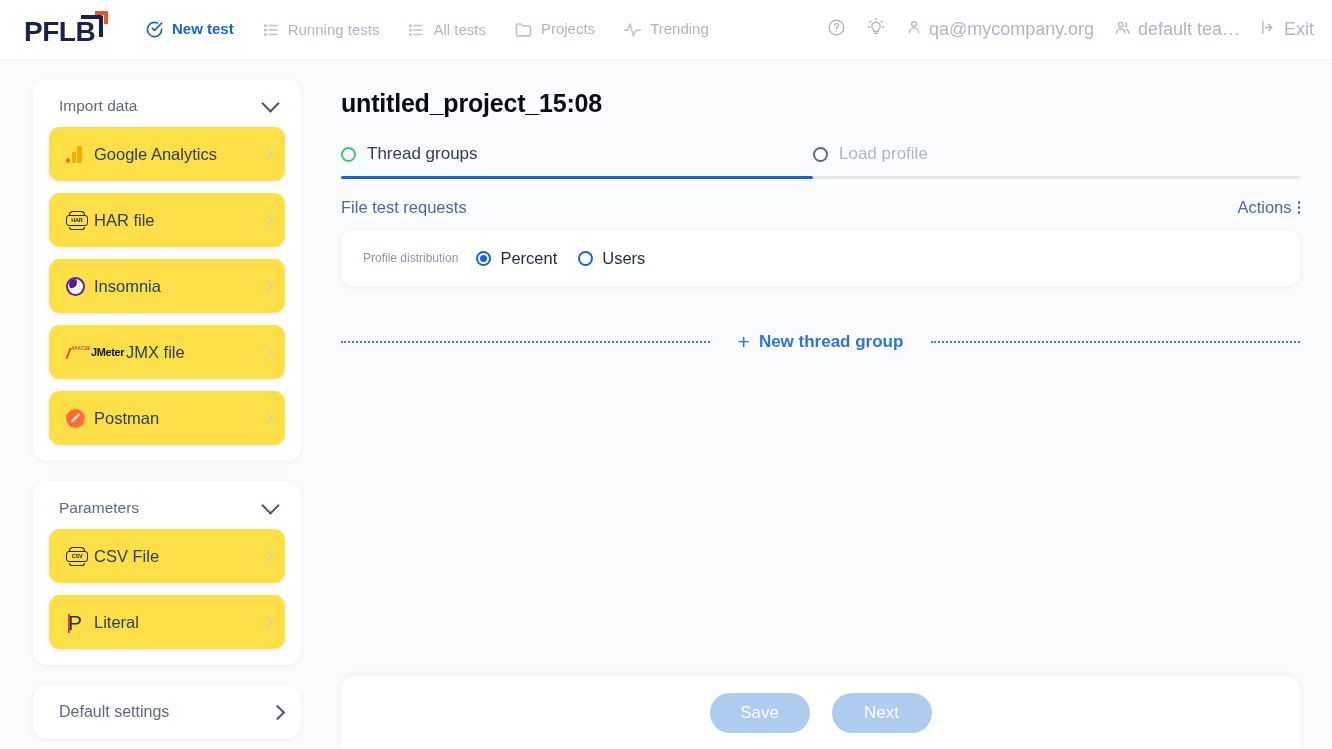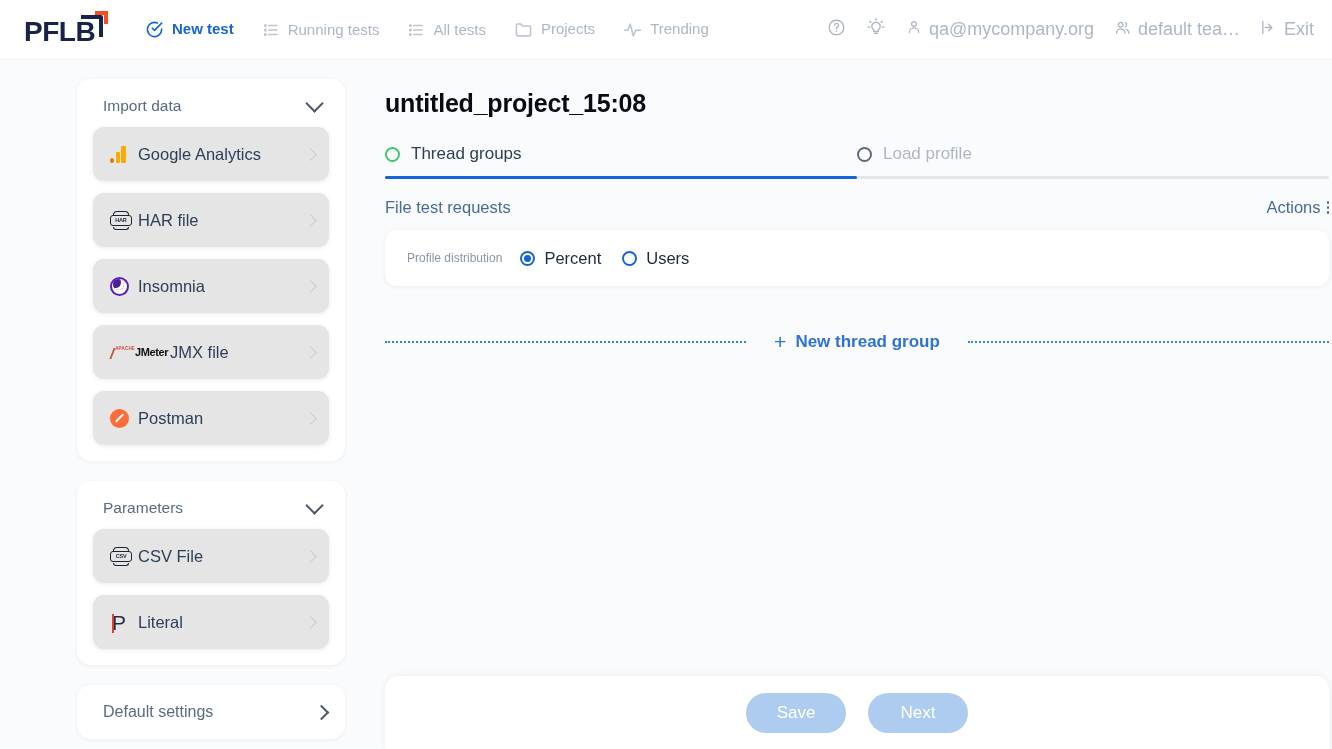--- a/index.html
+++ b/index.html
@@ -45,21 +45,21 @@
 
   .header-right {
     margin-left: auto; display: flex; align-items: center; gap: 20px;
   }
   .hr-item {
     display: flex; align-items: center; gap: 7px;
     font-size: 18px; color: #aeb7c4; cursor: pointer; white-space: nowrap;
   }
 
   
-  .body-wrap { display: flex; height: 689px; margin-left: 44px; }
+  .body-wrap { display: flex; height: 689px; }
 
   
   .sidebar {
     width: 317px; flex: none;
     padding: 19px 16px 0 33px;
     overflow: hidden;
   }
   .panel {
     background: #ffffff;
     border-radius: 14px;
@@ -78,21 +78,21 @@
     transform: rotate(45deg); margin-right: 6px; margin-top: -5px;
   }
   .chev-right {
     width: 9px; height: 9px;
     border-right: 1.8px solid #c2cbd8; border-top: 1.8px solid #c2cbd8;
     transform: rotate(45deg); flex: none;
   }
   .src-item {
     display: flex; align-items: center;
     height: 54px;
-    background: #e5e5e5;
+    background: #fde047;
     border-radius: 11px;
     box-shadow: 0 1px 4px rgba(30,50,90,0.10);
     padding: 0 14px 0 17px;
     margin-bottom: 12px;
     cursor: pointer;
   }
   .src-item:last-child { margin-bottom: 0; }
   .src-icon { width: 26px; flex: none; display: flex; align-items: center; justify-content: flex-start; }
   .src-label { font-size: 16.5px; color: #2c3e58; flex: 1; margin-left: 2px; }
 

